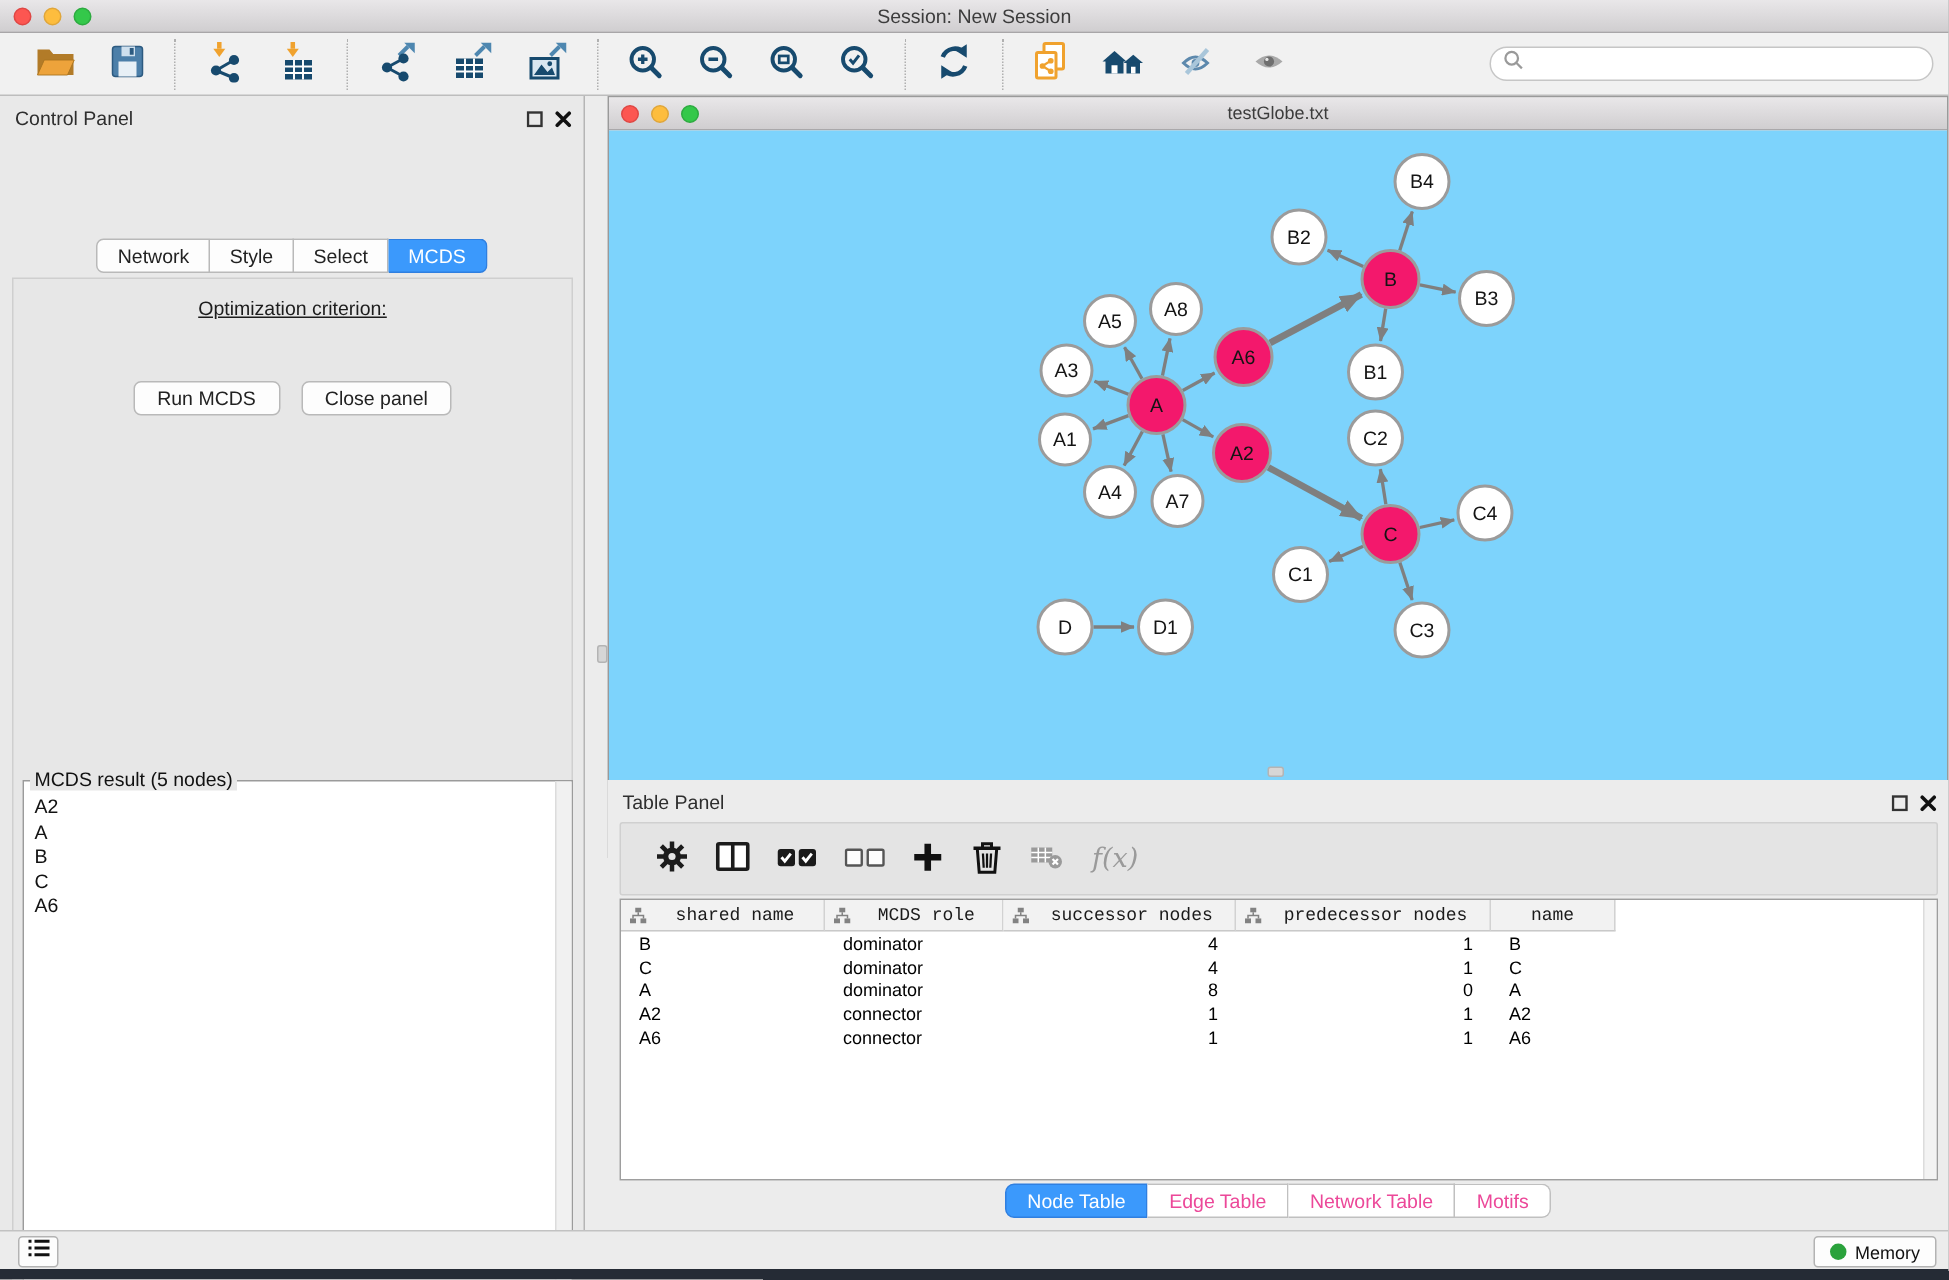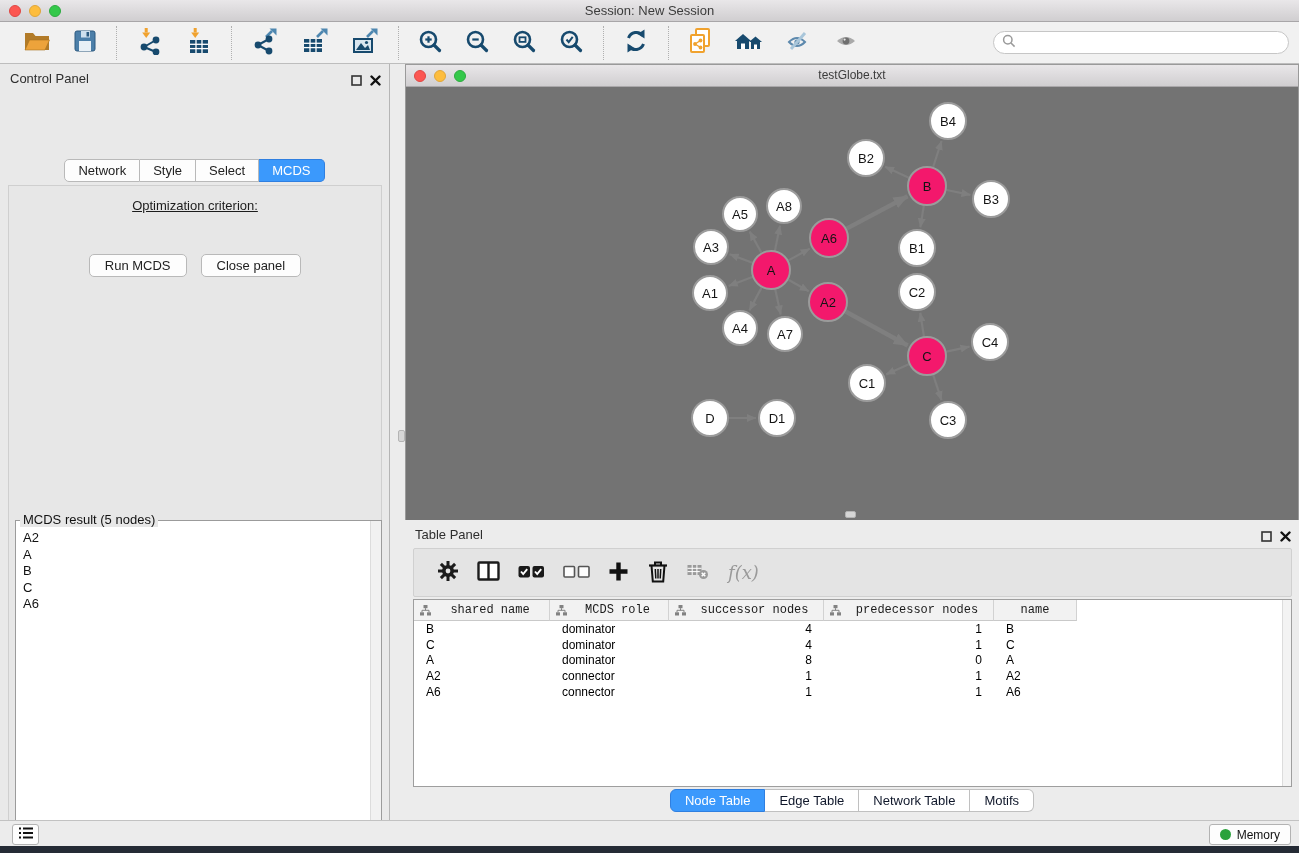--- a/index.html
+++ b/index.html
@@ -51,21 +51,21 @@
   .result-list { position:absolute; left:1px; top:9px; right:12px; bottom:1px; overflow:hidden; }
   .result-item { font-size:13px; line-height:16.5px; padding-left:6px; color:#111; }
   .gb-scroll { position:absolute; right:0; top:0; bottom:0; width:11px; background:#f1f1f1; border-left:1px solid #dcdcdc; }
 
   
   .network-window { position:absolute; left:405px; top:64px; width:894px; height:508px;
     border:1px solid #9a9a9a; background:#fff; }
   .nw-titlebar { position:relative; height:22px; background:linear-gradient(#e9e7e9,#d0ced0); border-bottom:1px solid #aaa8aa; }
   .nw-titlebar .traffic { left:8px; top:5px; }
   .nw-titlebar .title { text-align:center; font-size:12px; line-height:21px; color:#3c3c3c; }
-  .nw-canvas { position:absolute; left:0; top:22px; right:0; bottom:0; background:#737373; overflow:hidden; }
+  .nw-canvas { position:absolute; left:0; top:22px; right:0; bottom:0; background:#7dd3fc; overflow:hidden; }
   svg.graph text { font-family:"Liberation Sans",sans-serif; font-size:13px; fill:#141414; }
   .grip { position:absolute; right:2px; bottom:2px; width:14px; height:14px; }
   .split-h { position:absolute; left:845px; top:511px; width:11px; height:7px; background:#d6d6d6; border:1px solid #b4b4b4; border-radius:2px; }
   .split-v { position:absolute; left:398px; top:430px; width:7px; height:12px; background:#d6d6d6; border:1px solid #b4b4b4; border-radius:2px; }
 
   
   .table-panel { position:absolute; left:405px; top:520px; width:894px; height:300px; background:#ececec; }
   .tp-toolbar { position:absolute; left:8px; top:28px; width:879px; height:49px;
     background:#e4e4e4; border:1px solid #d0d0d0; border-radius:2px; display:flex; align-items:center; padding-left:14px; }
   .ttb { background:none; border:none; margin:0 9px; cursor:pointer; display:flex; align-items:center; }
@@ -74,21 +74,21 @@
   .thead { display:flex; height:21px;font-family:Liberation Mono, monospace; }
   .th { display:flex; align-items:center; height:21px; background:#f2f2f2; border-right:1px solid #d2d2d2; border-bottom:1px solid #c9c9c9; font-size:12px; color:#1a1a1a; }
   .th .th-icon { margin-left:6px; display:flex; }
   .th .th-label { flex:1; text-align:center; padding:0 4px; }
   .tr { display:flex; height:15.8px; align-items:center; }
   .td { font-size:12px; color:#000; overflow:hidden; white-space:nowrap; }
   .td.left { text-align:left; padding-left:12px; }
   .td.right { text-align:right; padding-right:12px; }
   .tbl-scroll { position:absolute; right:0; top:0; bottom:0; width:9px; background:#f3f3f3; border-left:1px solid #dcdcdc; }
   .tp-tabs { position:absolute; left:0; right:0; top:269px; display:flex; justify-content:center; }
-  .tp-tab { font-size:13px; padding:3px 14px; background:#fff; border:1px solid #c0c0c0; border-left:none; color:#0f172a; cursor:pointer; }
+  .tp-tab { font-size:13px; padding:3px 14px; background:#fff; border:1px solid #c0c0c0; border-left:none; color:#ec4899; cursor:pointer; }
   .tp-tab:first-child { border-left:1px solid #c0c0c0; border-radius:6px 0 0 6px; }
   .tp-tab:last-child { border-radius:0 6px 6px 0; }
   .tp-tab.active { background:#3b99fc; border-color:#2f7fe0; color:#fff; }
 
   
   .statusbar { position:absolute; left:0; top:820px; width:100%; height:26px; background:#ececec; border-top:1px solid #c2c2c2; }
   .sb-left { position:absolute; left:12px; top:3px; width:27px; height:21px; background:#fdfdfd; border:1px solid #b3b3b3; border-radius:3px; display:flex; align-items:center; justify-content:center; cursor:pointer; }
   .sb-mem { position:absolute; right:8px; top:3px; height:21px; background:#fdfdfd; border:1px solid #b3b3b3; border-radius:3px; display:flex; align-items:center; gap:6px; padding:0 10px; font-size:12px; color:#111; cursor:pointer; }
   .mem-dot { width:11px; height:11px; border-radius:50%; background:#2aa23c; }
   .desktop-strip { position:absolute; left:0; top:846px; width:100%; height:7px; background:#252b35; }

